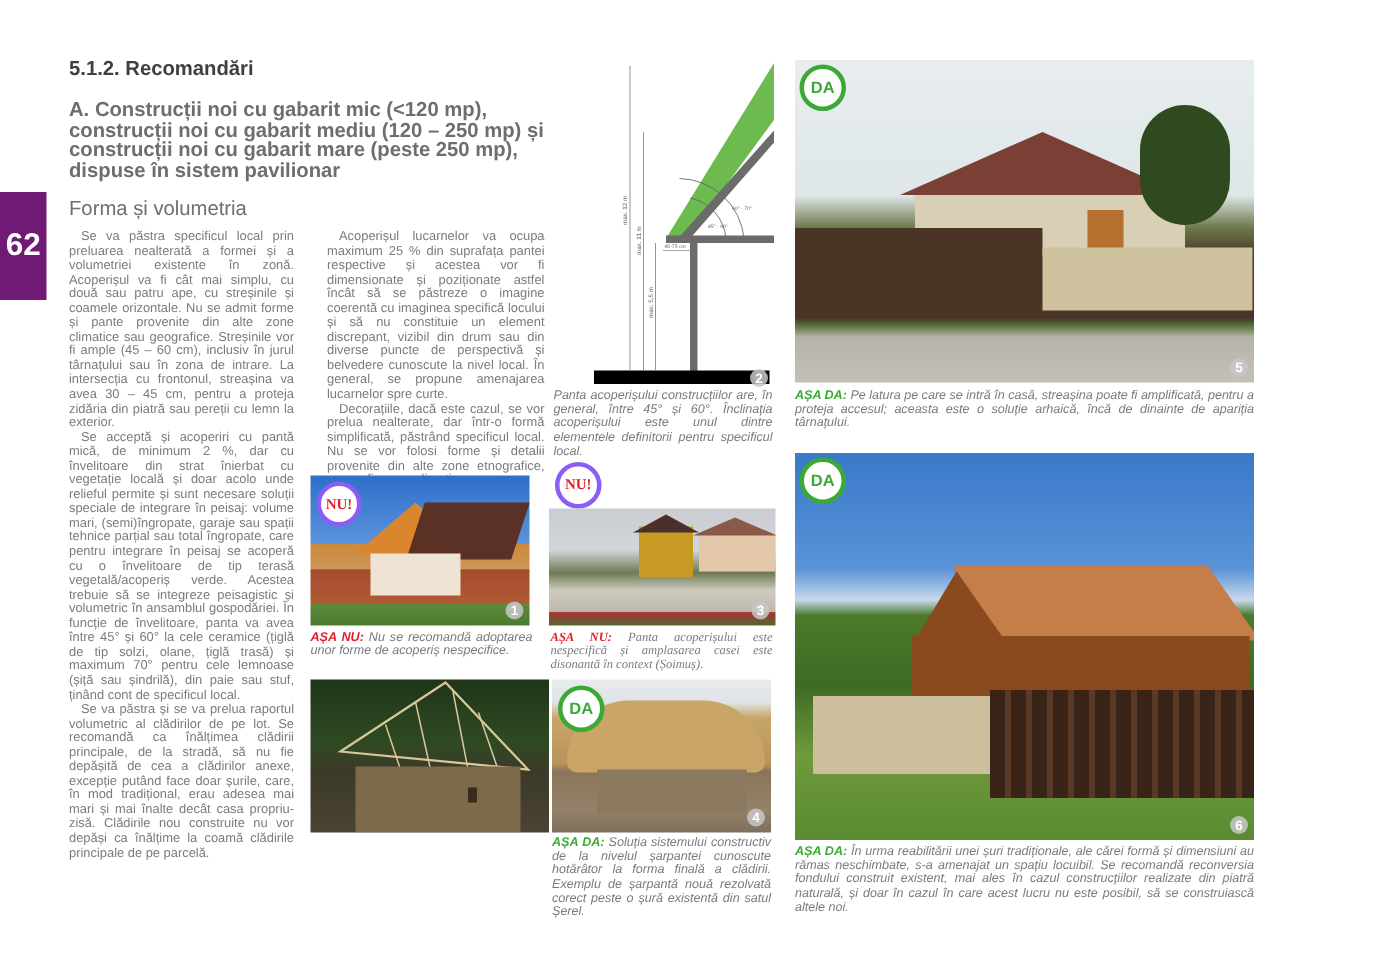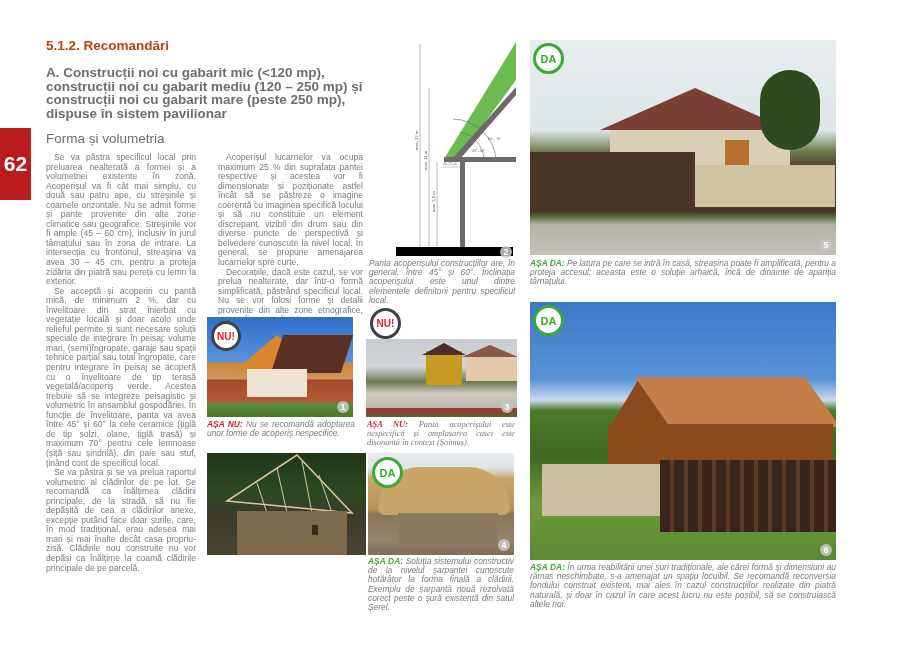--- a/index.html
+++ b/index.html
@@ -1,34 +1,34 @@
 <!DOCTYPE html>
 <html><head>
 <meta charset="utf-8">
 <style>
   html, body { margin:0; padding:0; }
   body { width:920px; height:650px; background:#ffffff; position:relative; overflow:hidden;
          font-family:"Liberation Sans", sans-serif; color:#6d6e71; }
   .abs { position:absolute; }
-  .h-sec { left:46px; top:38px; font-size:13.5px; font-weight:bold; color:#c2410c; }
+  .h-sec { left:46px; top:38px; font-size:13.5px; font-weight:bold; color:#404040; }
   .h-main { left:46px; top:66px; width:320px; font-size:13.5px; font-weight:bold; line-height:13.5px; color:#6d6e71; }
   .h-sub { left:46px; top:131px; font-size:13.5px; font-weight:normal; color:#6d6e71; }
-  .page-tab { left:0; top:128px; width:31px; height:72px; background:#b91c1c; color:#fff;
+  .page-tab { left:0; top:128px; width:31px; height:72px; background:#701a75; color:#fff;
               font-size:21px; font-weight:bold; display:flex; align-items:center; justify-content:center; }
   .col { font-size:8.6px; line-height:9.55px; text-align:justify; color:#7a7b7e; }
   .col p { margin:0; text-indent:8px; }
   .col1 { left:46px; top:153px; width:150px; }
   .col2 { left:218px; top:153px; width:145px; }
   .photo { overflow:hidden; }
   .num-badge { position:absolute; right:4px; bottom:4px; width:12px; height:12px; border-radius:50%;
                background:rgba(200,200,200,0.85); color:#fff; font-size:9px; font-weight:bold;
                display:flex; align-items:center; justify-content:center; }
   .badge { position:absolute; border-radius:50%; background:#fff; display:flex; align-items:center;
            justify-content:center; font-weight:bold; box-sizing:border-box; }
-  .badge.nu { border:3px solid #404040; color:#e41e26; }
+  .badge.nu { border:3px solid #8b5cf6; color:#e41e26;font-family:Liberation Serif, serif; }
   .badge.da { border:3px solid #3aaa35; color:#3aaa35;text-align:right; }
   .caption { font-size:8.4px; line-height:9.2px; font-style:italic; color:#7a7b7e; text-align:justify; }
   .caption .lead-nu { color:#e41e26; font-weight:bold; }
   .caption .lead-da { color:#3aaa35; font-weight:bold; }
 </style>
 </head>
 <body>
 
 <div class="abs h-sec">5.1.2. Recomandări</div>
 <div class="abs h-main">A. Construcții noi cu gabarit mic (&lt;120 mp), construcții noi cu gabarit mediu (120 – 250 mp) și construcții noi cu gabarit mare (peste 250 mp), dispuse în sistem pavilionar</div>

